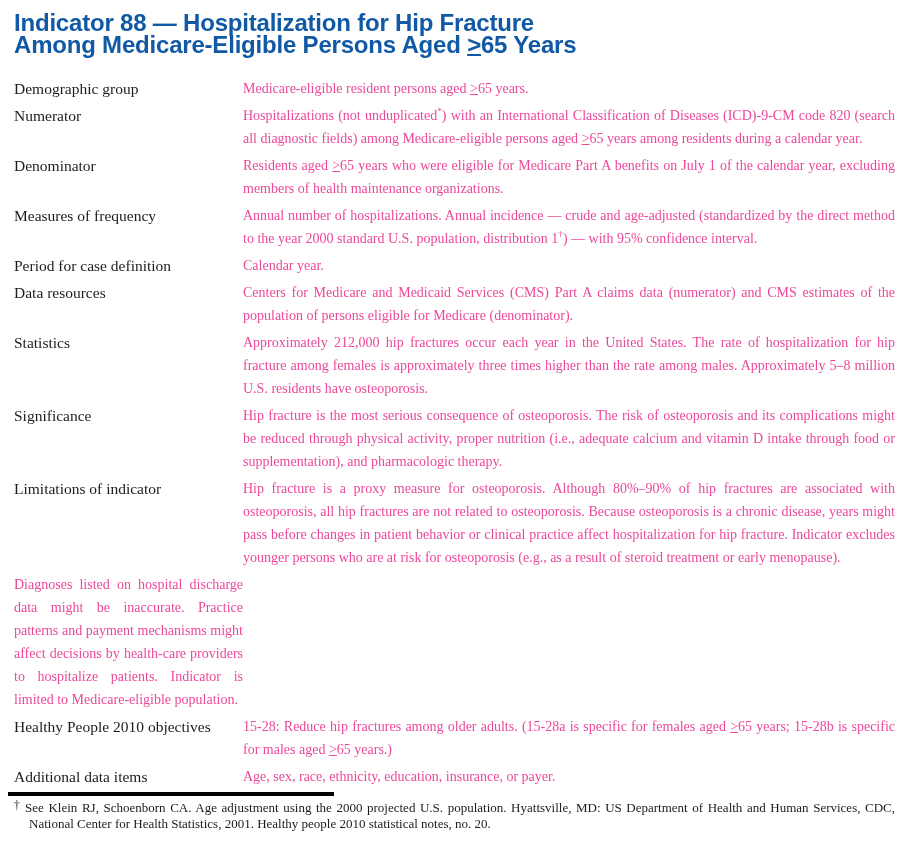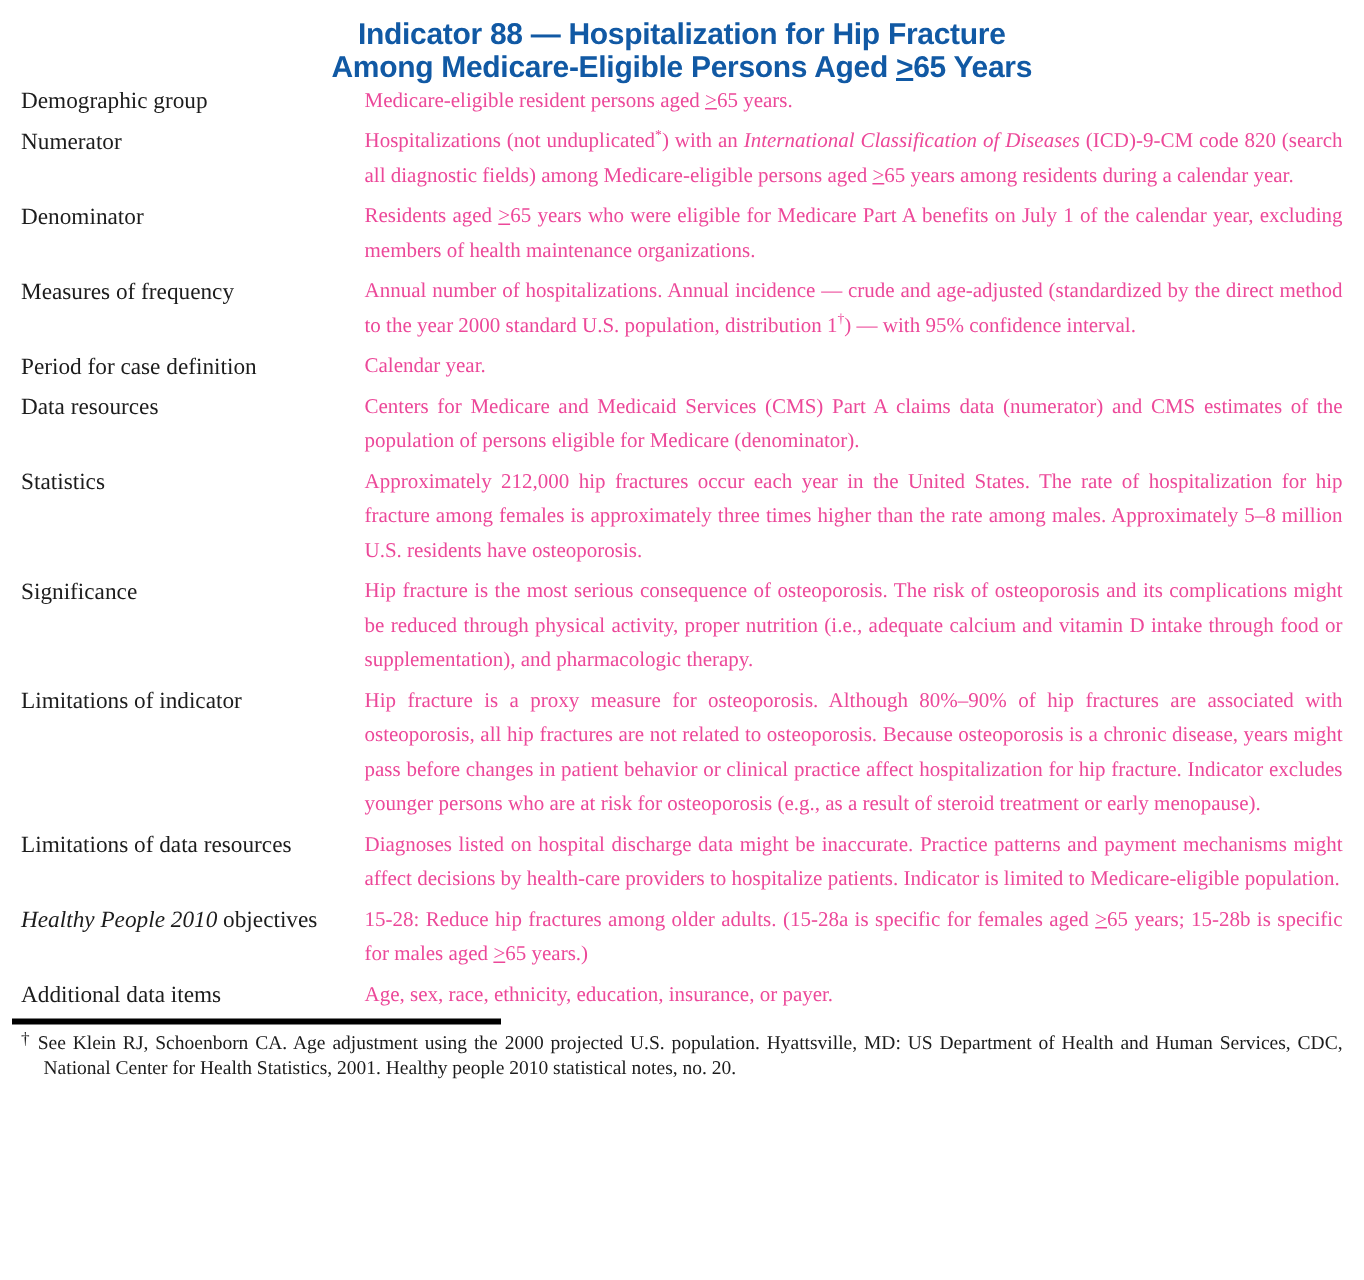--- a/index.html
+++ b/index.html
@@ -6,27 +6,28 @@
   html, body { background: #ffffff; }
   body { width: 909px; height: 853px; overflow: hidden; }
   .page {
     width: 909px; height: 853px;
     background: #ffffff;
     padding: 10px 14px 0 14px;
     font-family: "Liberation Serif", "DejaVu Serif", serif;
     color: #1c1c1c;
   }
   .title {
-    text-align: center;
+    text-align: left;
     font-family: "Liberation Sans", "DejaVu Sans", sans-serif;
     font-weight: 700;
-    font-size: 20px;
+    font-size: 24px;
     line-height: 22px;
     letter-spacing: -0.2px;
     margin-top: 2px;
+    margin-bottom: 21px;
   }
   .title .title-line { display: block; }
   .def-list { width: 881px; }
   .def-row {
     display: grid;
     grid-template-columns: 229px 652px;
     margin-bottom: 4px;
   }
   .def-label {
     font-size: 15.5px;
@@ -57,21 +58,21 @@
     text-indent: -15px;
     text-align: justify;
   }
   .fn-marker {
     position: relative;
     top: -3px;
     font-size: 11.5px;
     padding-right: 4px;
   }
   
-  .rt-i   { font-style: italic; }
+  .rt-i   { }
   .rt-sup { font-size: 0.65em; vertical-align: super; line-height: 0; }
   .rt-geq { text-decoration: underline; text-underline-offset: 1px; }
 </style>
 </head>
 <body>
 
 <div class="page">
 
   <h1 class="title" style="color: rgb(17, 89, 164);">
     <span class="title-line"><span>Indicator 88 — Hospitalization for Hip Fracture</span></span>
@@ -109,21 +110,20 @@
     </div>
     <div class="def-row">
       <div class="def-label"><span>Significance</span></div>
       <div class="def-value"><span>Hip fracture is the most serious consequence of osteoporosis. The risk of osteoporosis and its complications might be reduced through physical activity, proper nutrition (i.e., adequate calcium and vitamin D intake through food or supplementation), and pharmacologic therapy.</span></div>
     </div>
     <div class="def-row">
       <div class="def-label"><span>Limitations of indicator</span></div>
       <div class="def-value"><span>Hip fracture is a proxy measure for osteoporosis. Although 80%–90% of hip fractures are associated with osteoporosis, all hip fractures are not related to osteoporosis. Because osteoporosis is a chronic disease, years might pass before changes in patient behavior or clinical practice affect hospitalization for hip fracture. Indicator excludes younger persons who are at risk for osteoporosis (e.g., as a result of steroid treatment or early menopause).</span></div>
     </div>
     <div class="def-row">
-      <div class="def-label"><span>Limitations of data resources</span></div>
       <div class="def-value"><span>Diagnoses listed on hospital discharge data might be inaccurate. Practice patterns and payment mechanisms might affect decisions by health-care providers to hospitalize patients. Indicator is limited to Medicare-eligible population.</span></div>
     </div>
     <div class="def-row">
       <div class="def-label"><span class="rt-i">Healthy People 2010</span><span> objectives</span></div>
       <div class="def-value"><span>15-28: Reduce hip fractures among older adults. (15-28a is specific for females aged </span><span class="rt-geq">&gt;</span><span>65 years; 15-28b is specific for males aged </span><span class="rt-geq">&gt;</span><span>65 years.)</span></div>
     </div>
     <div class="def-row">
       <div class="def-label"><span>Additional data items</span></div>
       <div class="def-value"><span>Age, sex, race, ethnicity, education, insurance, or payer.</span></div>
     </div>

